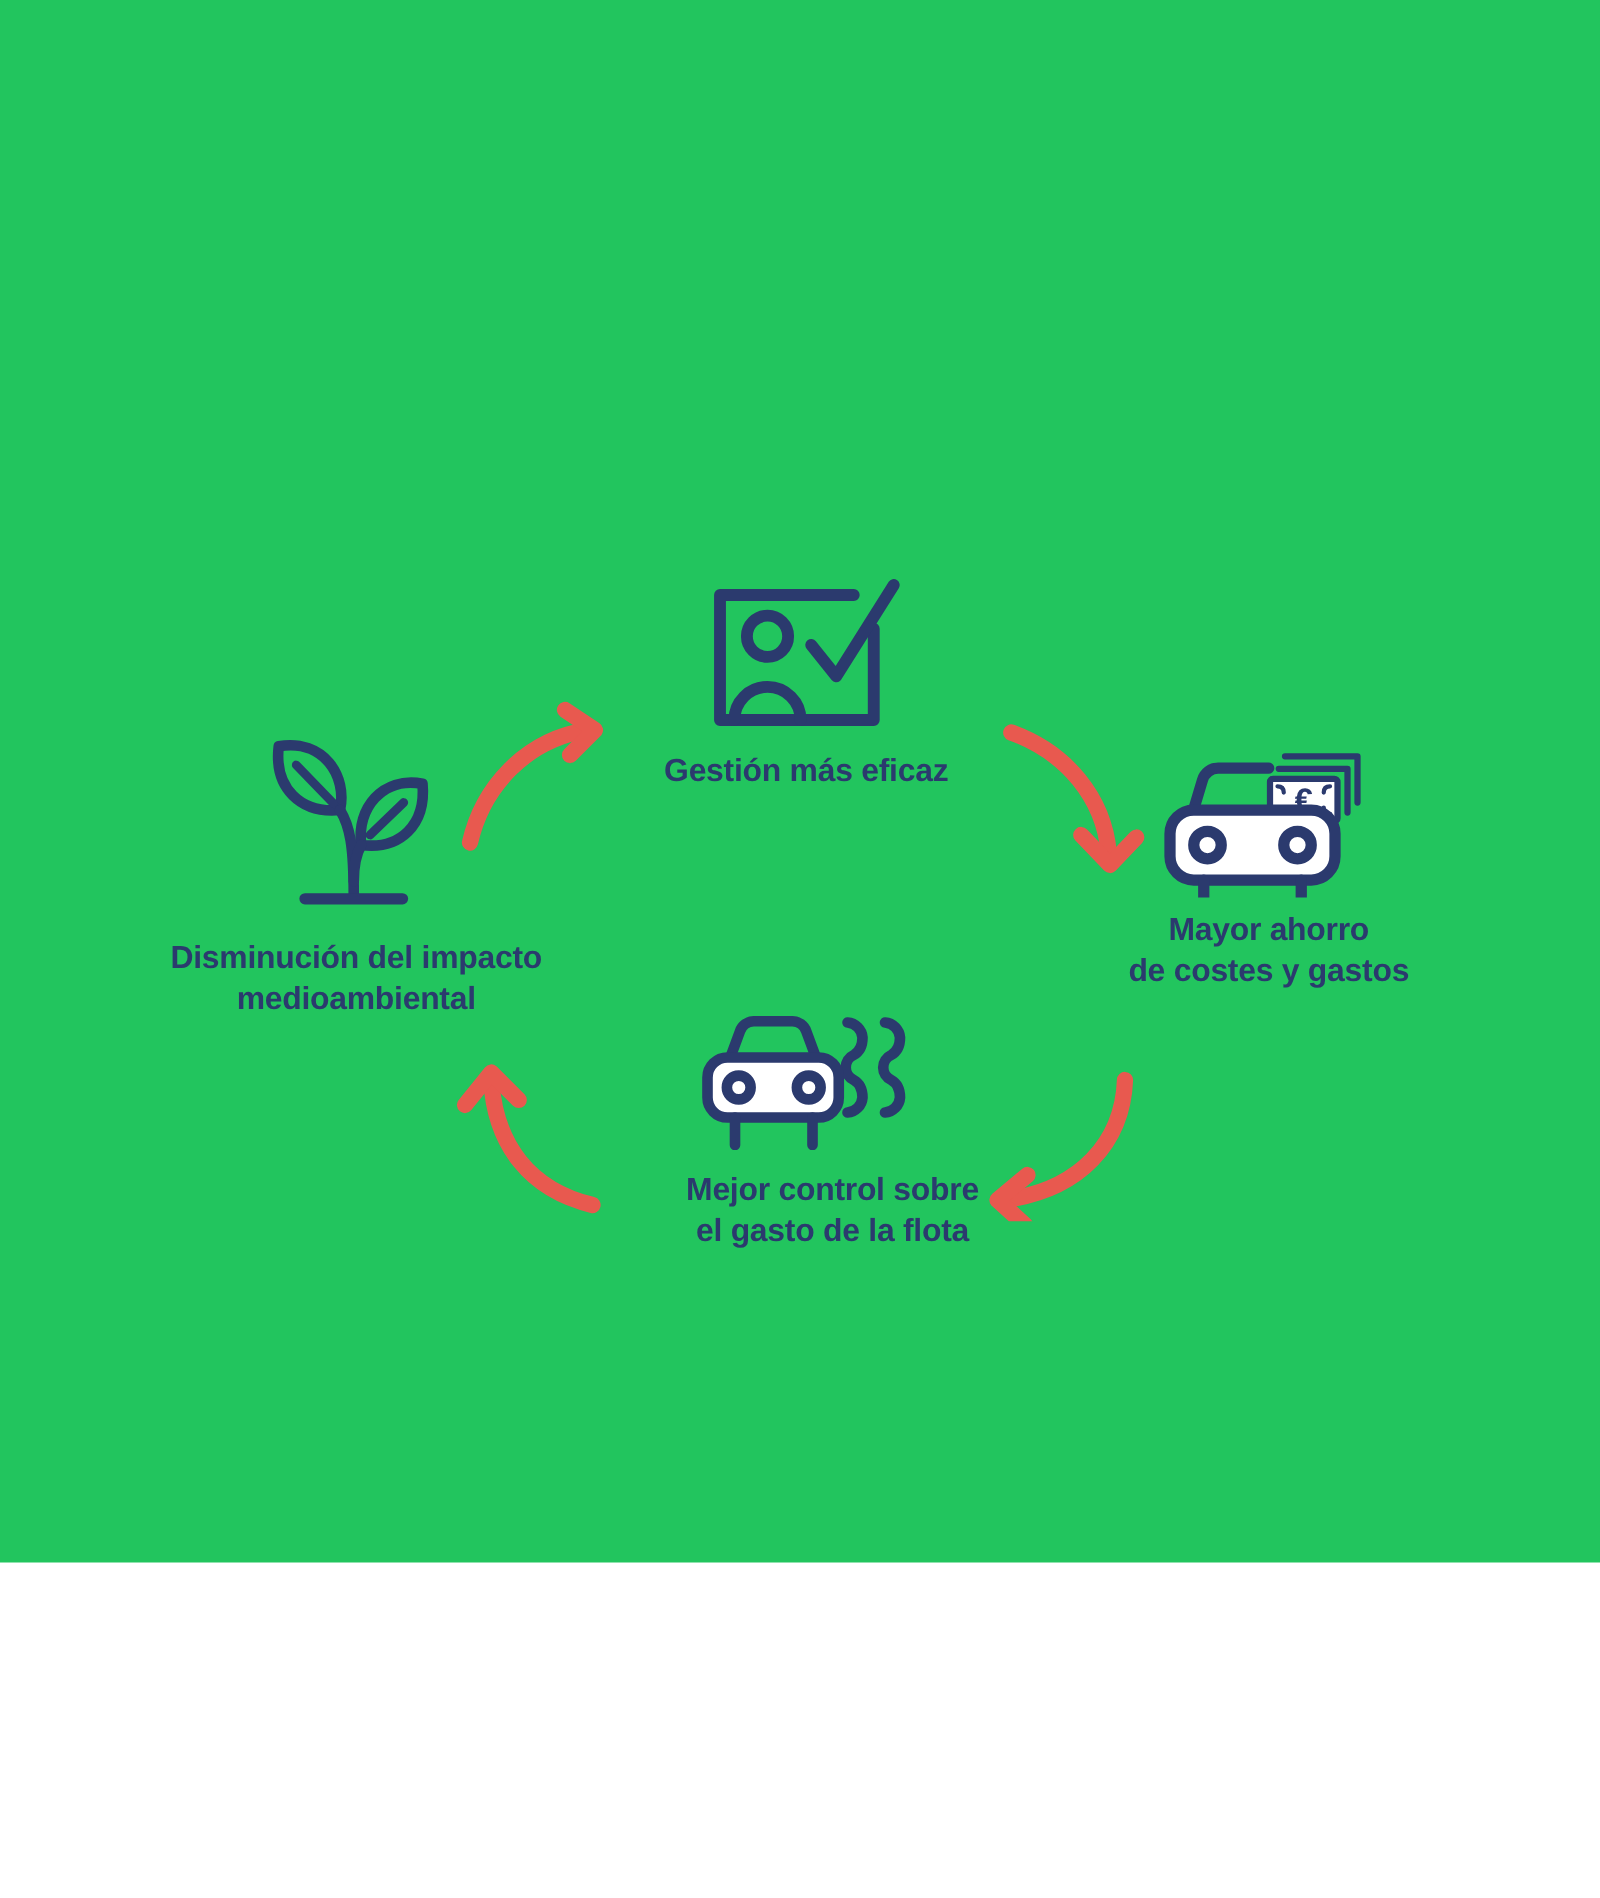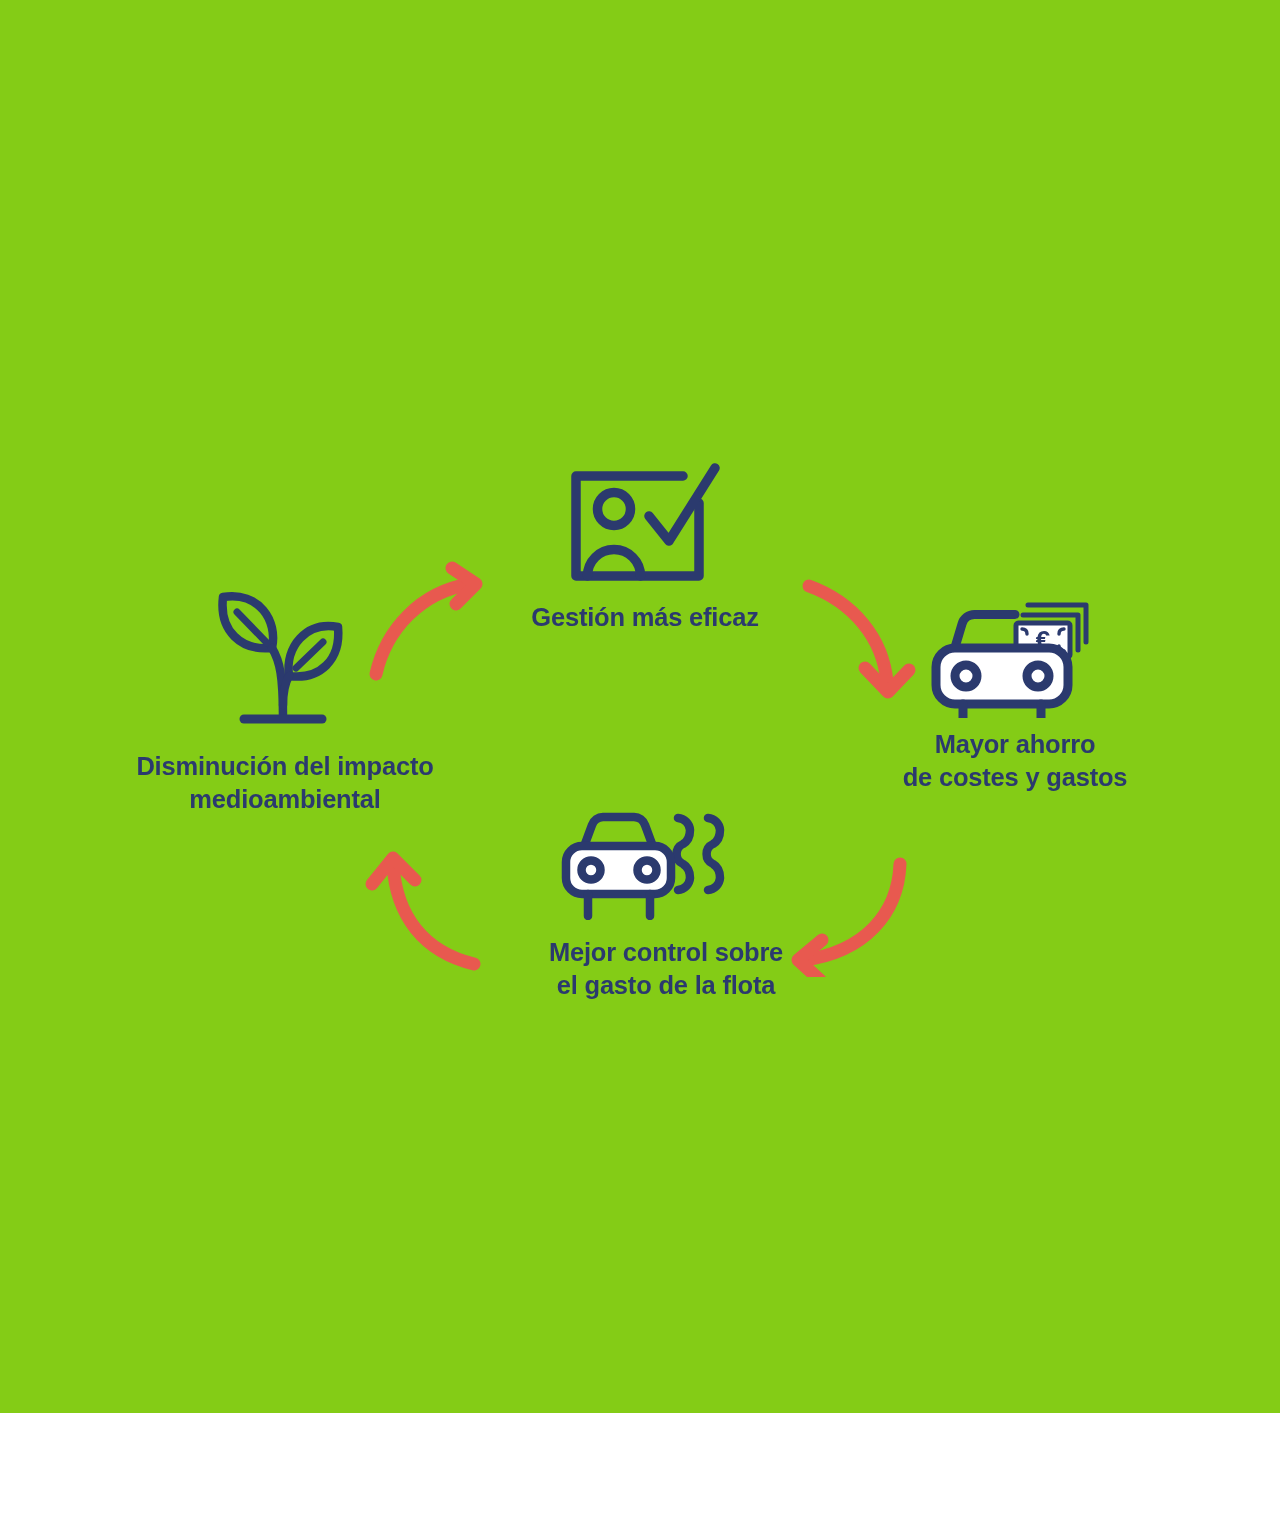--- a/index.html
+++ b/index.html
@@ -12,22 +12,22 @@
     width: 1280px;
     height: 1518px;
     font-family: "Liberation Sans", sans-serif;
     -webkit-font-smoothing: antialiased;
     overflow: hidden;
   }
 
   #cycle-diagram {
     position: relative;
     width: 1280px;
-    height: 1413px;
-    background: #84cc16;
+    height: 1250px;
+    background: #22c55e;
   }
 
   
   .node {
     position: absolute;
     display: flex;
     flex-direction: column;
     align-items: center;
     text-align: center;
   }

